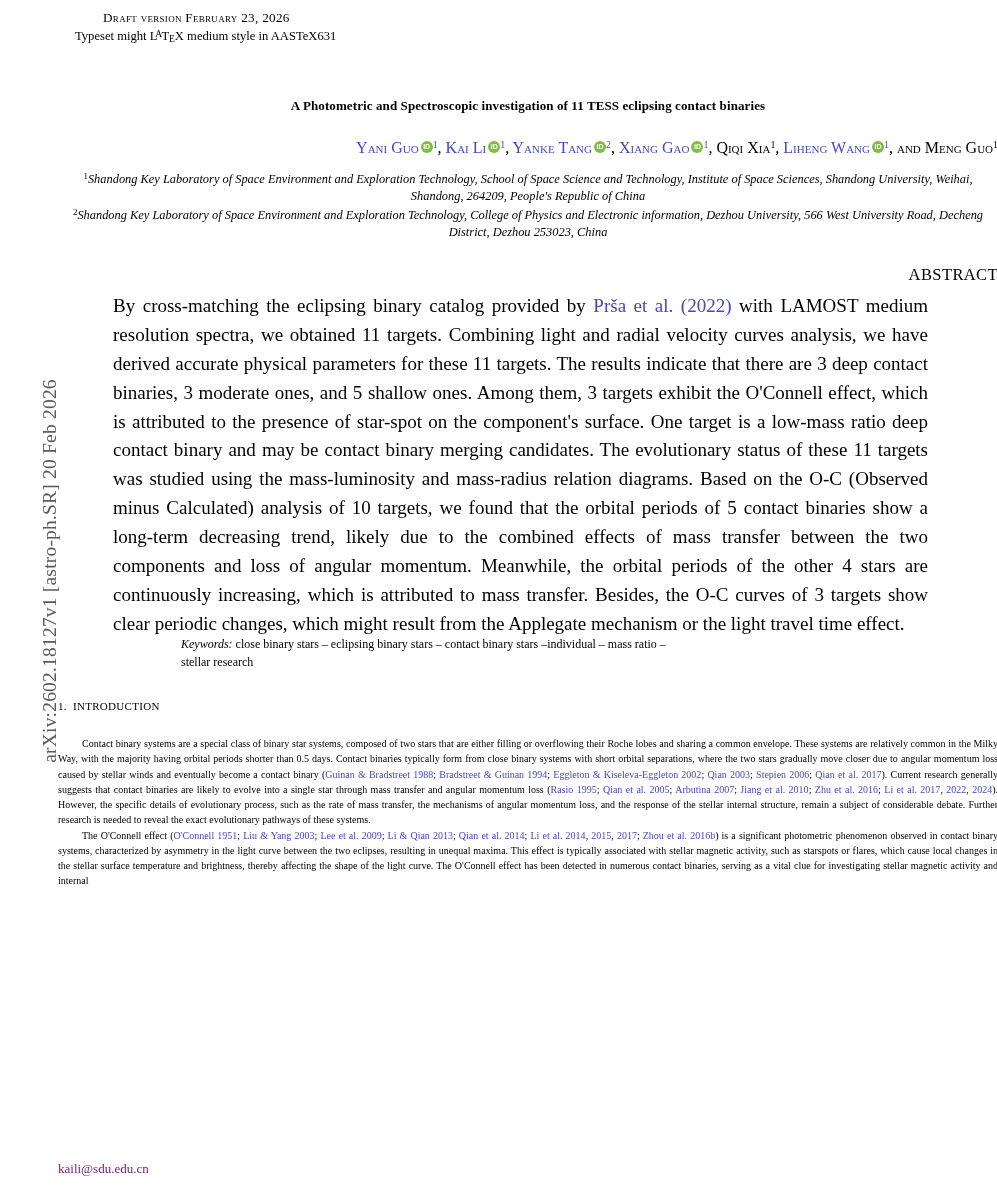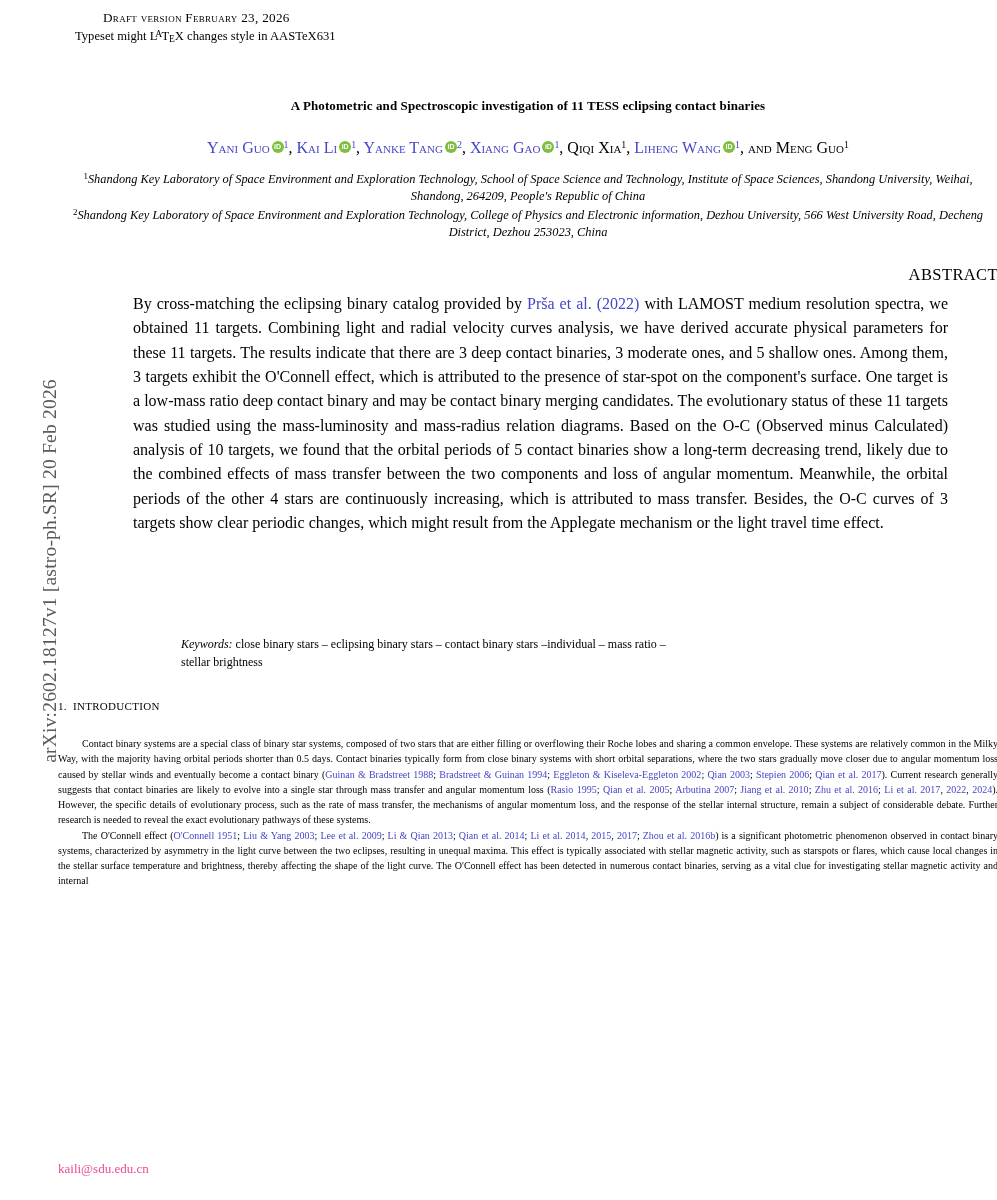--- a/index.html
+++ b/index.html
@@ -86,21 +86,21 @@
     text-align: center;
     font-weight: bold;
     font-size: 13px;
     letter-spacing: 0.1px;
   }
   .authors {
     position: absolute;
     top: 136px;
     left: 0;
     width: 940px;
-    text-align: center;
+    text-align: right;
     font-size: 16px;
     font-variant: small-caps;
     color: #4646c8;
     line-height: 1.5;
   }
   .authors .plain {
     color: #000000;
   }
   .authors sup {
     font-size: 0.62em;
@@ -155,23 +155,23 @@
     top: 265px;
     left: 0;
     width: 940px;
     text-align: right;
     font-size: 16.5px;
     letter-spacing: 0.4px;
   }
   .abstract-body {
     position: absolute;
     top: 292px;
-    left: 75px;
+    left: 55px;
     width: 815px;
-    font-size: 16px;
+    font-size: 19px;
     line-height: 1.52;
     text-align: justify;
     text-justify: inter-word;
   }
   .keywords {
     position: absolute;
     top: 635px;
     left: 63px;
     width: 815px;
     font-size: 12px;
@@ -214,35 +214,35 @@
   
   .footer {
     position: absolute;
     left: 58px;
     top: 1160px;
     width: 700px;
     font-size: 13.4px;
     line-height: 1.45;
   }
   .footer .email {
-    color: #ec4899;
+    color: #701a75;
     font-size: 13px;
   }
 </style>
 </head>
 <body>
 
 <div class="page">
 
   <div class="arxiv-stamp">arXiv:2602.18127v1  [astro-ph.SR]  20 Feb 2026</div>
 
   <div class="header">
     <div class="line1">Draft version February 23, 2026</div>
     <div class="line2">
-      <span>Typeset might L</span><span class="latex-logo"><sup>A</sup><span>T</span><sub>E</sub><span>X</span></span><span> changes style in AASTeX631</span>
+      <span>Typeset might L</span><span class="latex-logo"><sup>A</sup><span>T</span><sub>E</sub><span>X</span></span><span> medium style in AASTeX631</span>
     </div>
   </div>
 
   <div class="content">
 
     <div class="title">A Photometric and Spectroscopic investigation of 11 TESS eclipsing contact binaries</div>
 
     <div class="authors">
       <span><span>Yani Guo</span><span class="orcid"></span><sup>1</sup></span><span class="plain">, </span><span><span>Kai Li</span><span class="orcid"></span><sup>1</sup></span><span class="plain">, </span><span><span>Yanke Tang</span><span class="orcid"></span><sup>2</sup></span><span class="plain">, </span><span><span>Xiang Gao</span><span class="orcid"></span><sup>1</sup></span><span class="plain">, </span><span class="plain"><span>Qiqi Xia</span><sup>1</sup></span><span class="plain">, </span><span><span>Liheng Wang</span><span class="orcid"></span><sup>1</sup></span><span class="plain">, </span><span class="plain"><span>and Meng Guo</span><sup>1</sup></span>
     </div>
@@ -253,21 +253,21 @@
     <div class="affil affil2">
       <sup>2</sup><span>Shandong Key Laboratory of Space Environment and Exploration Technology, College of Physics and Electronic information, Dezhou University, 566 West University Road, Decheng District, Dezhou 253023, China</span>
     </div>
 
     <div class="abstract-head">ABSTRACT</div>
     <div class="abstract-body">
       <span>By cross-matching the eclipsing binary catalog provided by </span><span class="link">Prša et al. (2022)</span><span> with LAMOST medium resolution spectra, we obtained 11 targets. Combining light and radial velocity curves analysis, we have derived accurate physical parameters for these 11 targets. The results indicate that there are 3 deep contact binaries, 3 moderate ones, and 5 shallow ones. Among them, 3 targets exhibit the O'Connell effect, which is attributed to the presence of star-spot on the component's surface. One target is a low-mass ratio deep contact binary and may be contact binary merging candidates. The evolutionary status of these 11 targets was studied using the mass-luminosity and mass-radius relation diagrams. Based on the O-C (Observed minus Calculated) analysis of 10 targets, we found that the orbital periods of 5 contact binaries show a long-term decreasing trend, likely due to the combined effects of mass transfer between the two components and loss of angular momentum. Meanwhile, the orbital periods of the other 4 stars are continuously increasing, which is attributed to mass transfer. Besides, the O-C curves of 3 targets show clear periodic changes, which might result from the Applegate mechanism or the light travel time effect.</span>
     </div>
 
     <div class="keywords">
-      <span class="kw-label">Keywords:</span><span> close binary stars – eclipsing binary stars – contact binary stars –individual – mass ratio –</span><span class="keywords-cont">stellar brightness</span>
+      <span class="kw-label">Keywords:</span><span> close binary stars – eclipsing binary stars – contact binary stars –individual – mass ratio –</span><span class="keywords-cont">stellar research</span>
     </div>
 
     <div class="section-head">
       <span>1.</span>&nbsp;&nbsp;<span>INTRODUCTION</span>
     </div>
 
     <div class="body-text">
       <p><span>Contact binary systems are a special class of binary star systems, composed of two stars that are either filling or overflowing their Roche lobes and sharing a common envelope. These systems are relatively common in the Milky Way, with the majority having orbital periods shorter than 0.5 days. Contact binaries typically form from close binary systems with short orbital separations, where the two stars gradually move closer due to angular momentum loss caused by stellar winds and eventually become a contact binary (</span><span class="link">Guinan &amp; Bradstreet 1988</span><span>; </span><span class="link">Bradstreet &amp; Guinan 1994</span><span>; </span><span class="link">Eggleton &amp; Kiseleva-Eggleton 2002</span><span>; </span><span class="link">Qian 2003</span><span>; </span><span class="link">Stepien 2006</span><span>; </span><span class="link">Qian et al. 2017</span><span>). Current research generally suggests that contact binaries are likely to evolve into a single star through mass transfer and angular momentum loss (</span><span class="link">Rasio 1995</span><span>; </span><span class="link">Qian et al. 2005</span><span>; </span><span class="link">Arbutina 2007</span><span>; </span><span class="link">Jiang et al. 2010</span><span>; </span><span class="link">Zhu et al. 2016</span><span>; </span><span class="link">Li et al. 2017</span><span>, </span><span class="link">2022</span><span>, </span><span class="link">2024</span><span>). However, the specific details of evolutionary process, such as the rate of mass transfer, the mechanisms of angular momentum loss, and the response of the stellar internal structure, remain a subject of considerable debate. Further research is needed to reveal the exact evolutionary pathways of these systems.</span></p>
       <p><span>The O'Connell effect (</span><span class="link">O'Connell 1951</span><span>; </span><span class="link">Liu &amp; Yang 2003</span><span>; </span><span class="link">Lee et al. 2009</span><span>; </span><span class="link">Li &amp; Qian 2013</span><span>; </span><span class="link">Qian et al. 2014</span><span>; </span><span class="link">Li et al. 2014</span><span>, </span><span class="link">2015</span><span>, </span><span class="link">2017</span><span>; </span><span class="link">Zhou et al. 2016b</span><span>) is a significant photometric phenomenon observed in contact binary systems, characterized by asymmetry in the light curve between the two eclipses, resulting in unequal maxima. This effect is typically associated with stellar magnetic activity, such as starspots or flares, which cause local changes in the stellar surface temperature and brightness, thereby affecting the shape of the light curve. The O'Connell effect has been detected in numerous contact binaries, serving as a vital clue for investigating stellar magnetic activity and internal</span></p>
     </div>

